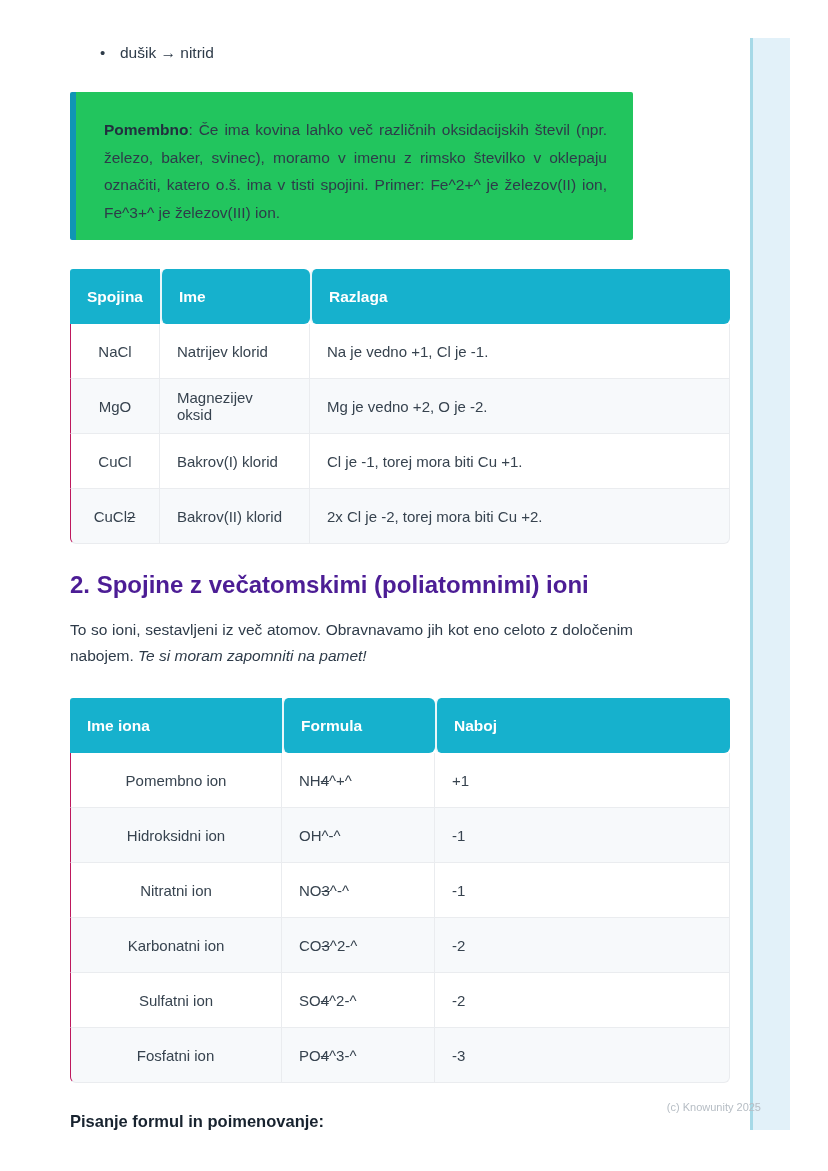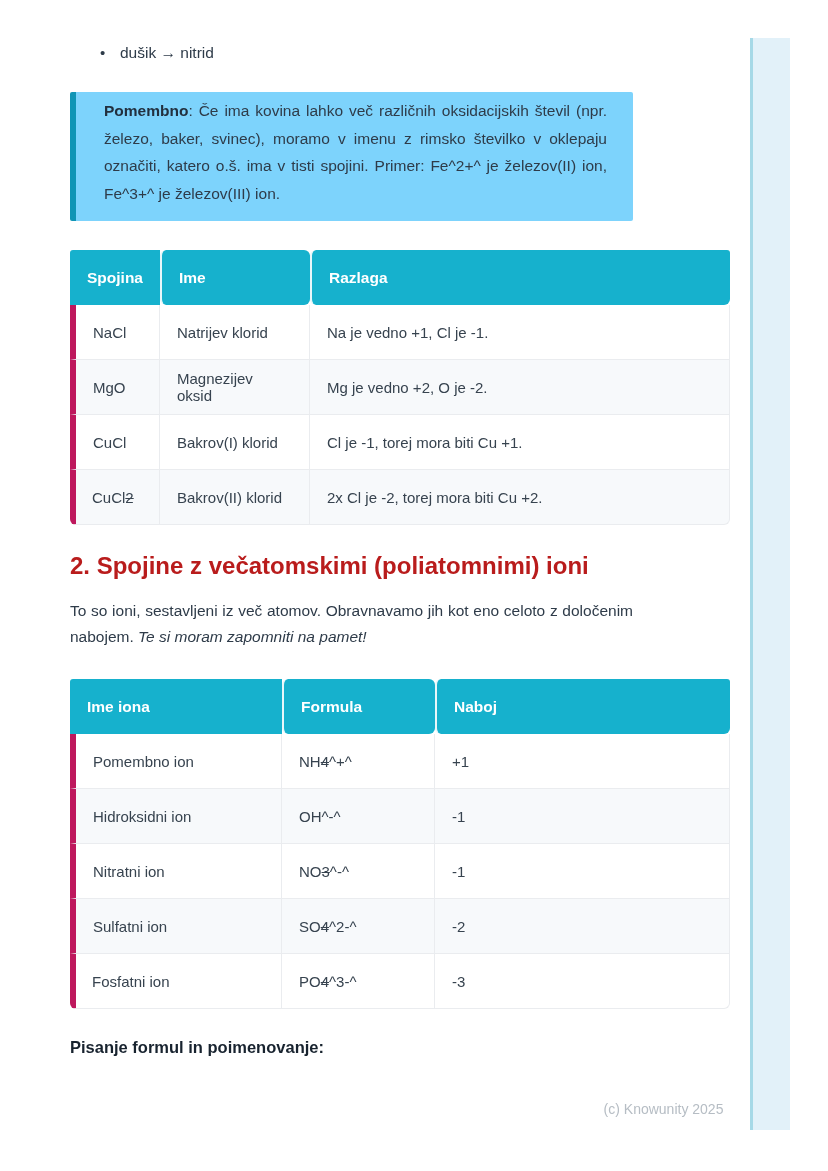--- a/index.html
+++ b/index.html
@@ -16,58 +16,58 @@
     position: relative;
     width: 828px; height: 1171px;
     padding: 42px 195px 0 70px;
   }
   
   .bullet-line { display: flex; align-items: flex-start; padding-left: 30px; font-size: 15.5px; line-height: 22px; color: #2e3b49; }
   .bullet-dot { flex: 0 0 20px; font-size: 15px; }
   
   .callout {
     margin-top: 28px;
-    background: #7dd3fc;
+    background: #22c55e;
     border-left: 6px solid #1095b5;
     border-radius: 2px;
-    padding: 5px 26px 14px 28px;
+    padding: 24px 26px 14px 28px;
   }
   .callout p { margin: 0; font-size: 15.5px; line-height: 27.5px; text-align: justify; color: #2e3b49; }
   .callout strong { font-weight: 700; color: #22303f; }
   
   table { width: 660px; border-collapse: separate; border-spacing: 0; margin-top: 29px; }
   th {
     background: #16b1cd; color: #ffffff;
     font-weight: 700; font-size: 15.5px; text-align: left;
     height: 55px; padding: 0 17px;
   }
   th + th { border-left: 2px solid rgba(255,255,255,0.9); border-radius: 6px; }
   th:first-child { border-top-left-radius: 3px; }
   th:last-child  { border-top-right-radius: 3px; }
   td {
     height: 55px; padding: 0 17px;
     font-size: 15px; color: #37434f;
     background: #ffffff;
     border-bottom: 1px solid #eaecef;
     border-right: 1px solid #eaecef;
   }
-  td:first-child { border-left: 6px solid #be185d; }
+  td:first-child { border-left: 1px solid #be185d; text-align: center; }
   tbody tr:nth-child(even) td { background: #f7f9fb; }
   tbody tr:last-child td:first-child { border-bottom-left-radius: 6px; padding-left: 16px; }
   tbody tr:last-child td:last-child  { border-bottom-right-radius: 6px; }
   .struck { text-decoration: line-through; }
   
-  .section-heading { margin: 26px 0 0; font-size: 24px; line-height: 30px; font-weight: 700; color: #b91c1c; }
+  .section-heading { margin: 26px 0 0; font-size: 24px; line-height: 30px; font-weight: 700; color: #4c1d95; }
   .para { margin: 17px 0 0; font-size: 15.5px; line-height: 26px; text-align: justify; color: #2e3b49; }
   .para em { font-style: italic; }
   
   .footer-bold { margin: 29px 0 0; font-size: 16.5px; font-weight: 700; color: #18232f; }
   .copyright {
-    position: absolute; left: 580px; top: 1101px; width: 167px;
-    text-align: center; font-size: 14px; color: #b6bdc4; z-index: 2;
+    position: absolute; left: 594px; top: 1101px; width: 167px;
+    text-align: right; font-size: 11px; color: #b6bdc4; z-index: 2;
   }
   
   .side-strip {
     position: absolute; left: 750px; top: 38px;
     width: 40px; height: 1092px;
     background: #e2f1f9;
     border-left: 3px solid #a6d9e7;
     z-index: 1;
   }
 </style>
@@ -149,20 +149,25 @@
         <td>Hidroksidni ion</td>
         <td><span>OH</span><span class="struck"></span><span>^-^</span></td>
         <td>-1</td>
       </tr>
       <tr>
         <td>Nitratni ion</td>
         <td><span>NO</span><span class="struck">3</span><span>^-^</span></td>
         <td>-1</td>
       </tr>
       <tr>
+        <td>Karbonatni ion</td>
+        <td><span>CO</span><span class="struck">3</span><span>^2-^</span></td>
+        <td>-2</td>
+      </tr>
+      <tr>
         <td>Sulfatni ion</td>
         <td><span>SO</span><span class="struck">4</span><span>^2-^</span></td>
         <td>-2</td>
       </tr>
       <tr>
         <td>Fosfatni ion</td>
         <td><span>PO</span><span class="struck">4</span><span>^3-^</span></td>
         <td>-3</td>
       </tr>
     </tbody>

